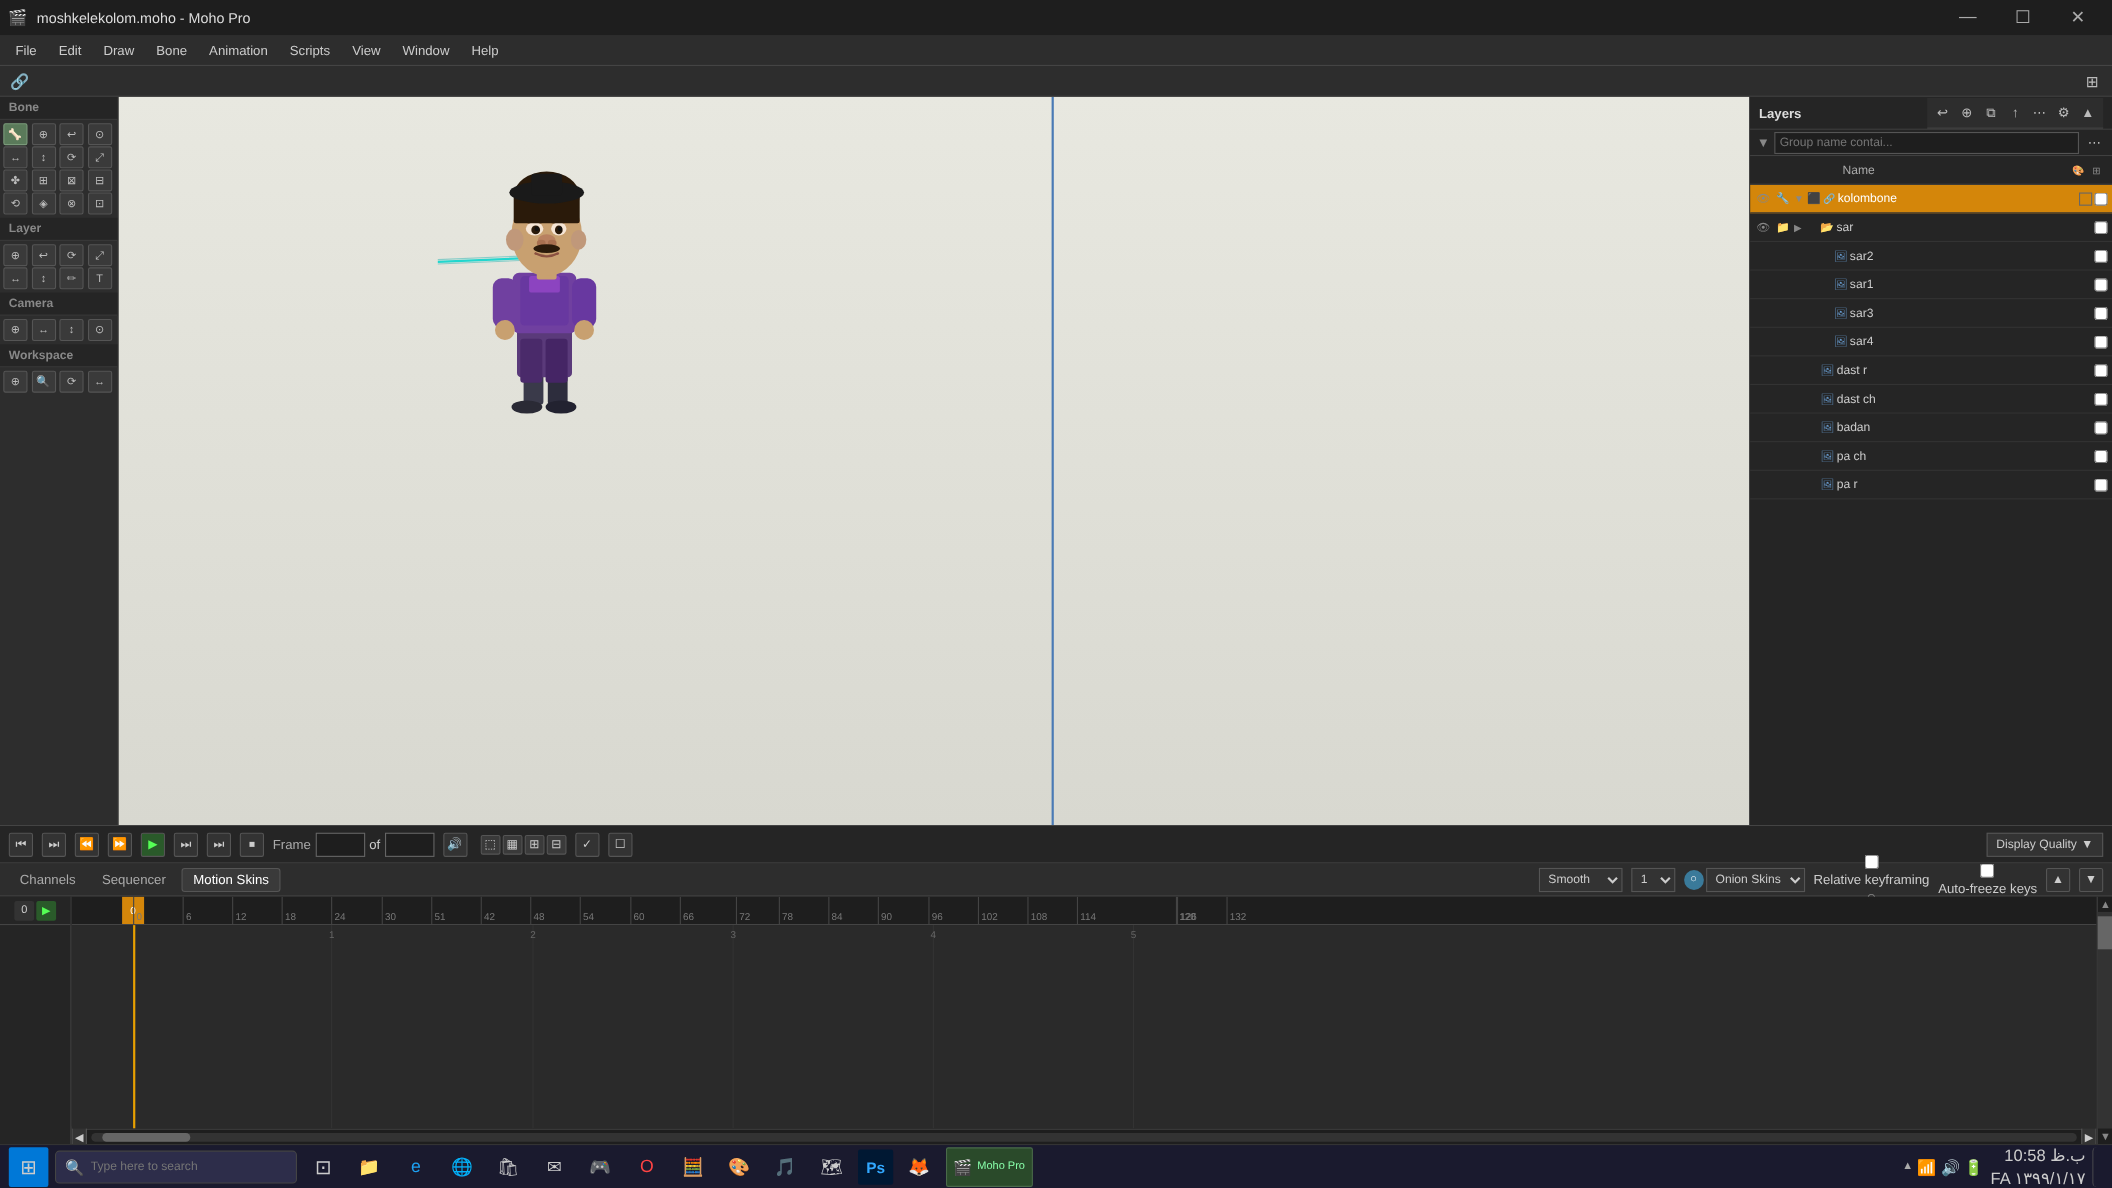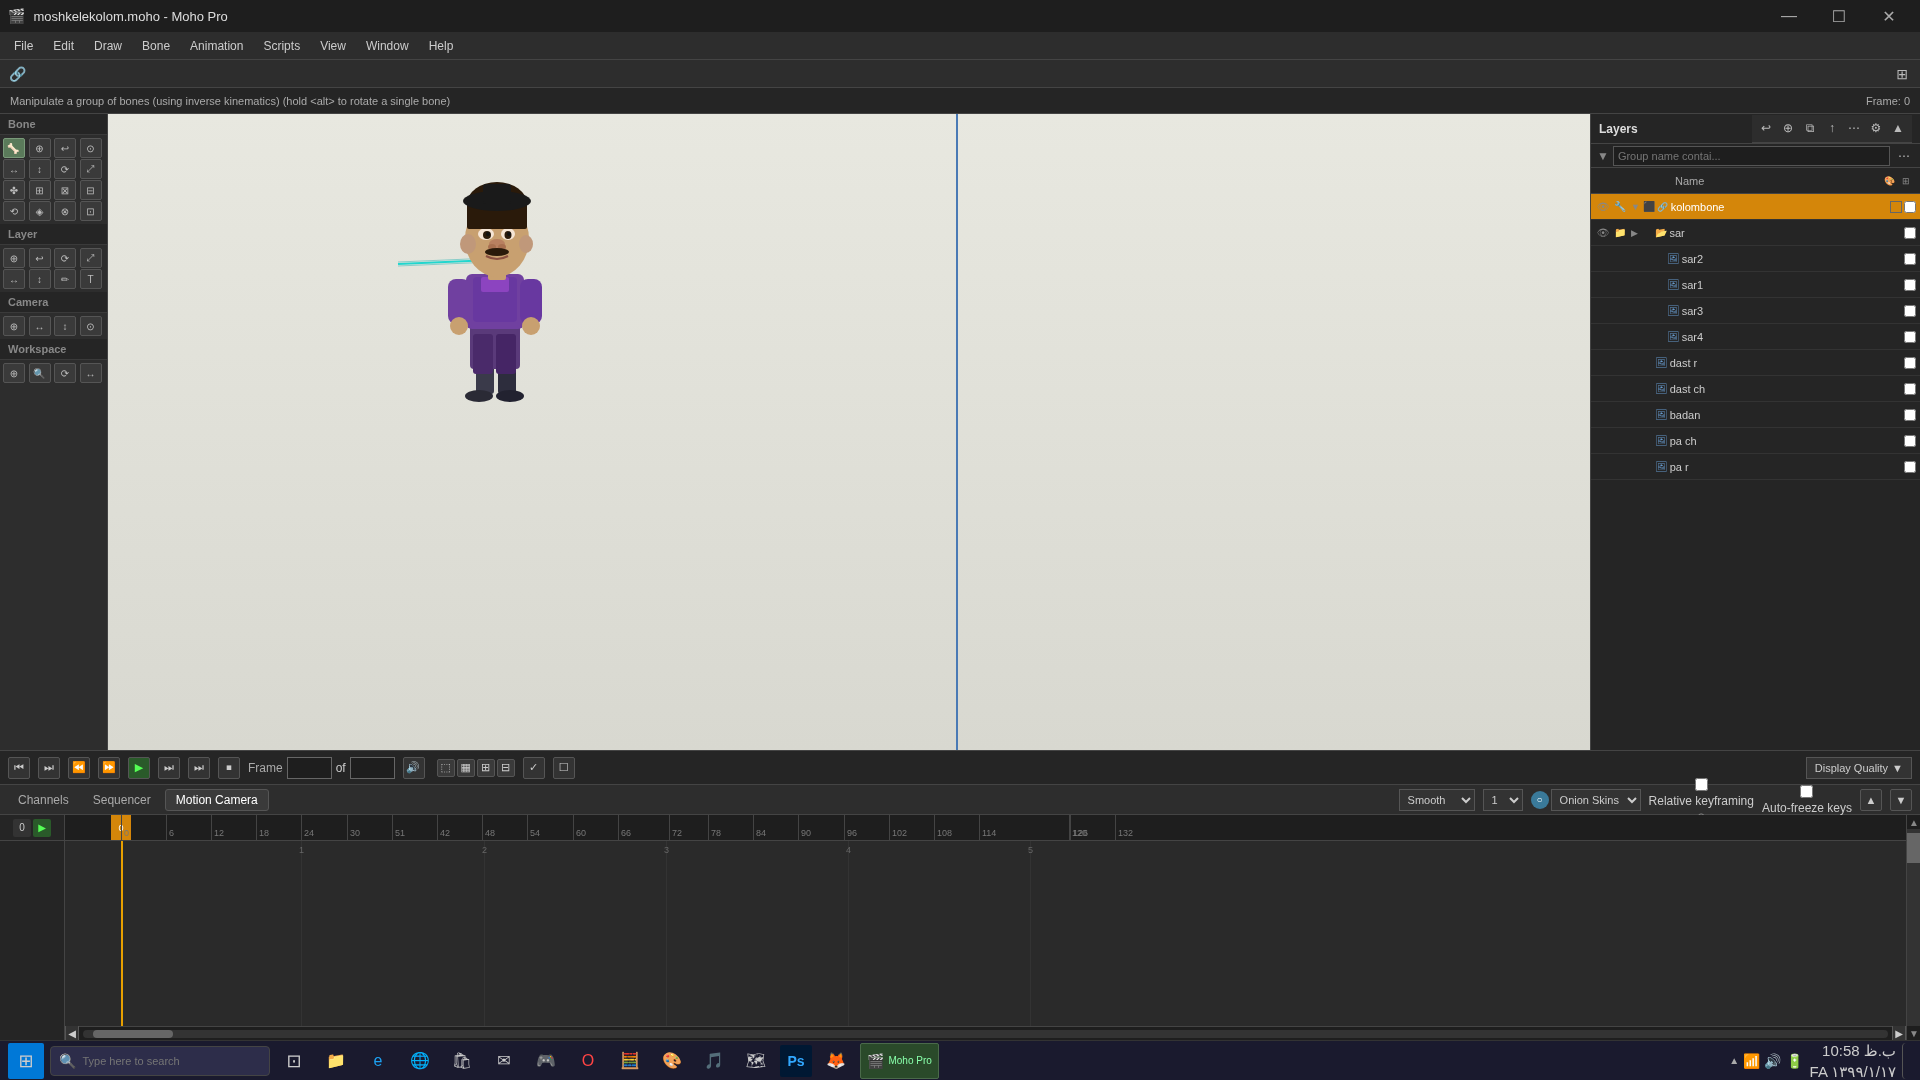--- a/index.html
+++ b/index.html
@@ -323,24 +323,20 @@
     <span>Help</span>
   </div>
 
 
   <div id="toolbar-row">
     <div class="toolbar-btn">🔗</div>
     <div style="flex:1"></div>
     <div class="toolbar-btn">⊞</div>
   </div>
 
-  <div id="statusbar">
-    <span>Manipulate a group of bones (using inverse kinematics) (hold &lt;alt&gt; to rotate a single bone)</span>
-    <span>Frame: 0</span>
-  </div>
 
   <div id="upper-section" style="display:flex; flex:1; overflow:hidden; height: calc(1080px - 40px - 32px - 28px - 30px - 28px - 26px - 290px);">
 
     <div id="left-panel">
       <div class="panel-section-title">Bone</div>
       <div class="tool-grid">
         <div class="tool-btn active" title="Manipulate">🦴</div>
         <div class="tool-btn">⊕</div>
         <div class="tool-btn">↩</div>
         <div class="tool-btn">⊙</div>
@@ -650,21 +646,21 @@
 
       <div id="quality-btn">
         <span>Display Quality</span>
         <span>▼</span>
       </div>
     </div>
 
     <div id="timeline-tabs">
       <div class="timeline-tab">Channels</div>
       <div class="timeline-tab">Sequencer</div>
-      <div class="timeline-tab active">Motion Camera</div>
+      <div class="timeline-tab active">Motion Skins</div>
 
       <div id="timeline-options">
 
         <select class="smooth-select">
           <option>Smooth</option>
           <option>Linear</option>
           <option>Ease In</option>
           <option>Ease Out</option>
         </select>
         <select class="smooth-select" style="width:40px;">

